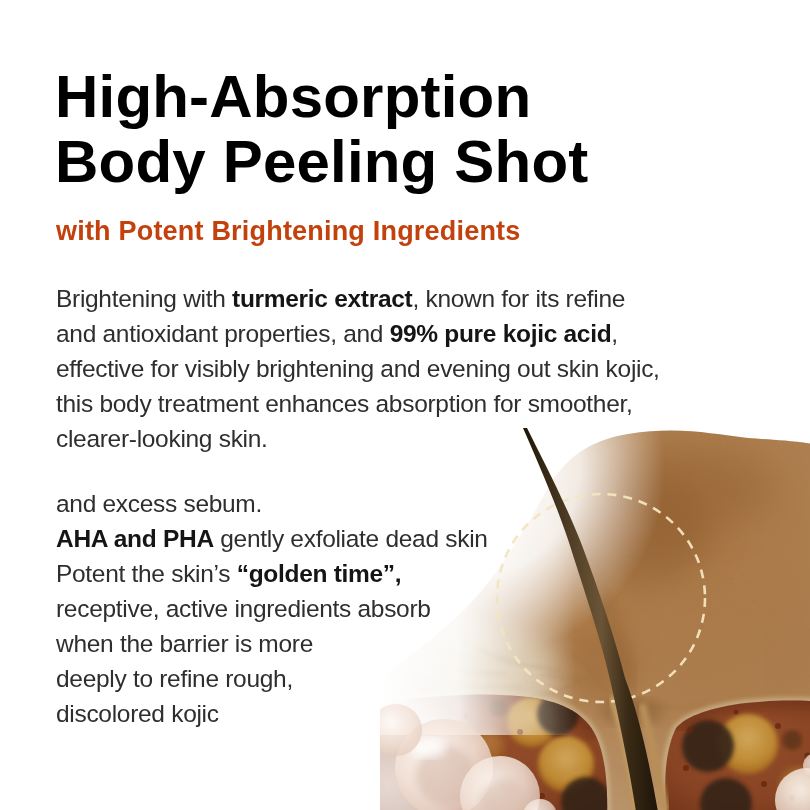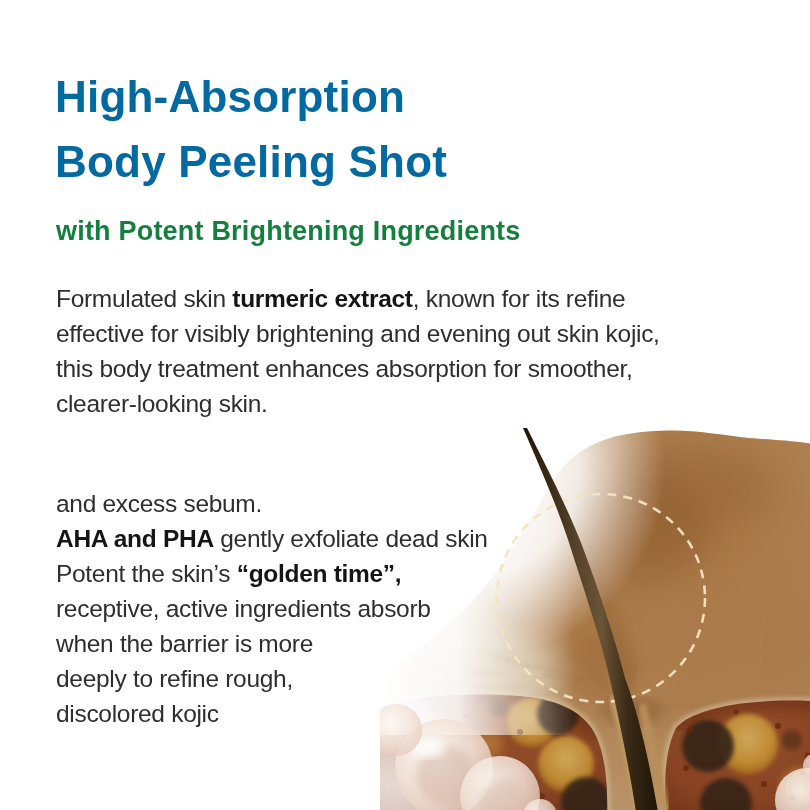--- a/index.html
+++ b/index.html
@@ -3,26 +3,26 @@
 <meta charset="utf-8">
 <style>
   html,body{margin:0;padding:0;background:#ffffff;}
   .stage{
     position:relative;width:810px;height:810px;overflow:hidden;background:#ffffff;
     font-family:"Liberation Sans","DejaVu Sans",sans-serif;
   }
   .abs{position:absolute;}
   .title{
     left:55px;top:64px;
-    font-size:44px;line-height:65px;font-weight:700;color:#0369a1;
+    font-size:60px;line-height:65px;font-weight:700;color:#000000;
     letter-spacing:0.2px;z-index:3;
   }
   .subtitle{
     left:56px;top:215px;
-    font-size:27px;line-height:32px;font-weight:600;color:#15803d;
+    font-size:27px;line-height:32px;font-weight:600;color:#c2410c;
     letter-spacing:0.2px;z-index:3;
   }
   .para{
     left:56px;
     font-size:24.5px;line-height:35px;font-weight:400;color:#2e2e2e;
     letter-spacing:-0.3px;z-index:3;
   }
   .para .ln{white-space:pre;}
   .b{font-weight:700;color:#151515;margin-top:16px;}
   .p1{top:281px;}
@@ -209,21 +209,22 @@
   </svg>
 
   <div class="abs title">
     <div>High-Absorption</div>
     <div>Body Peeling Shot</div>
   </div>
 
   <div class="abs subtitle">with Potent Brightening Ingredients</div>
 
   <div class="abs para p1">
-    <div class="ln"><span>Formulated skin </span><span class="b">turmeric extract</span><span>, known for its refine</span></div>
+    <div class="ln"><span>Brightening with </span><span class="b">turmeric extract</span><span>, known for its refine</span></div>
+    <div class="ln"><span>and antioxidant properties, and </span><span class="b">99% pure kojic acid</span><span>,</span></div>
     <div class="ln"><span>effective for visibly brightening and evening out skin kojic,</span></div>
     <div class="ln"><span>this body treatment enhances absorption for smoother,</span></div>
     <div class="ln"><span>clearer-looking skin.</span></div>
   </div>
 
   <div class="abs para p2">
     <div class="ln"><span>and excess sebum.</span></div>
     <div class="ln"><span class="b">AHA and PHA</span><span> gently exfoliate dead skin</span></div>
     <div class="ln"><span>Potent the skin’s </span><span class="b">“golden time”,</span></div>
     <div class="ln"><span>receptive, active ingredients absorb</span></div>

